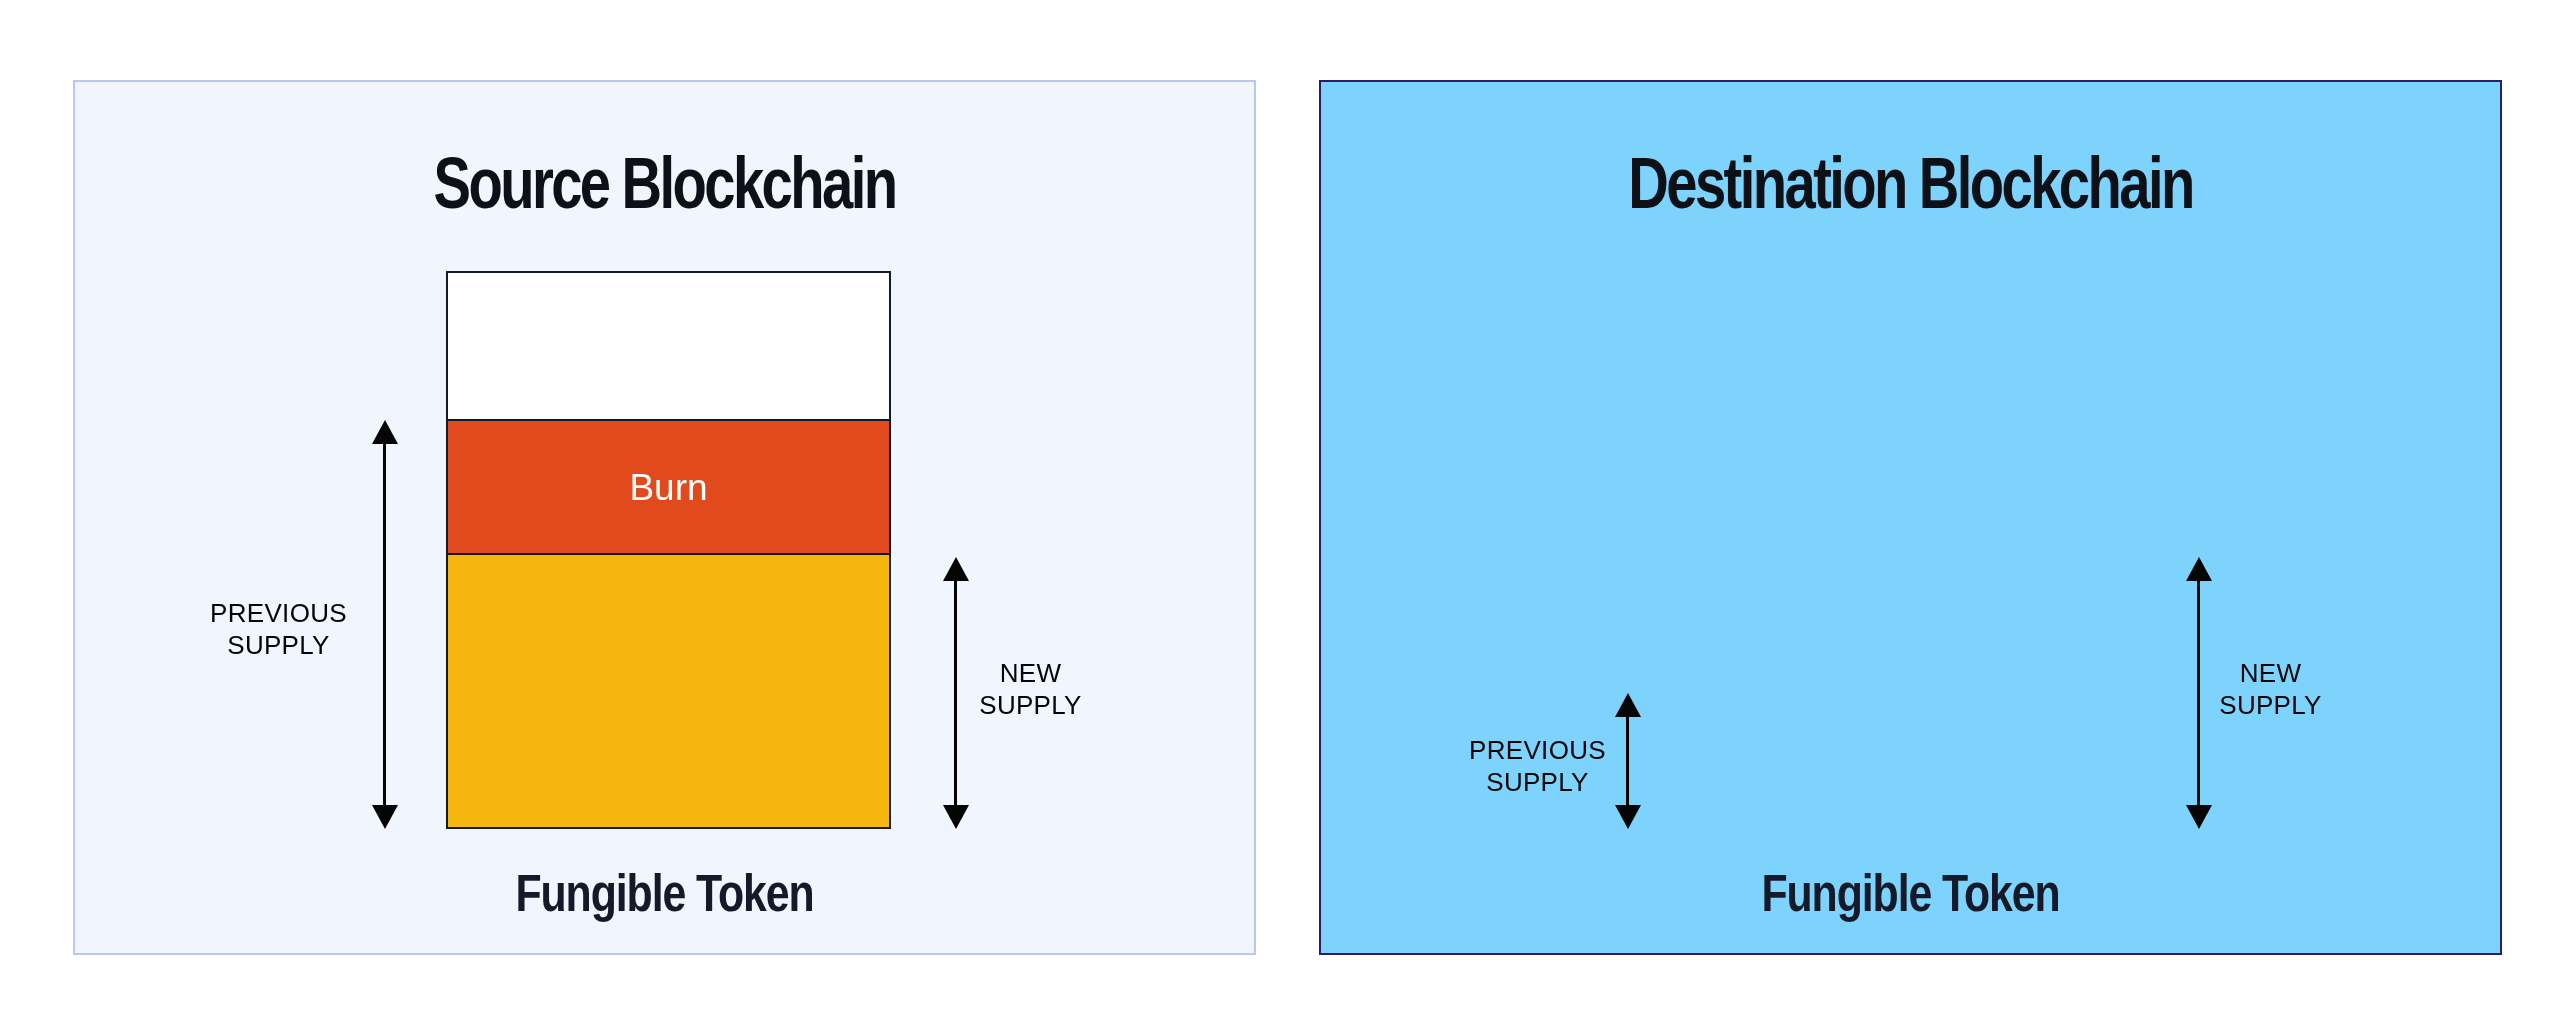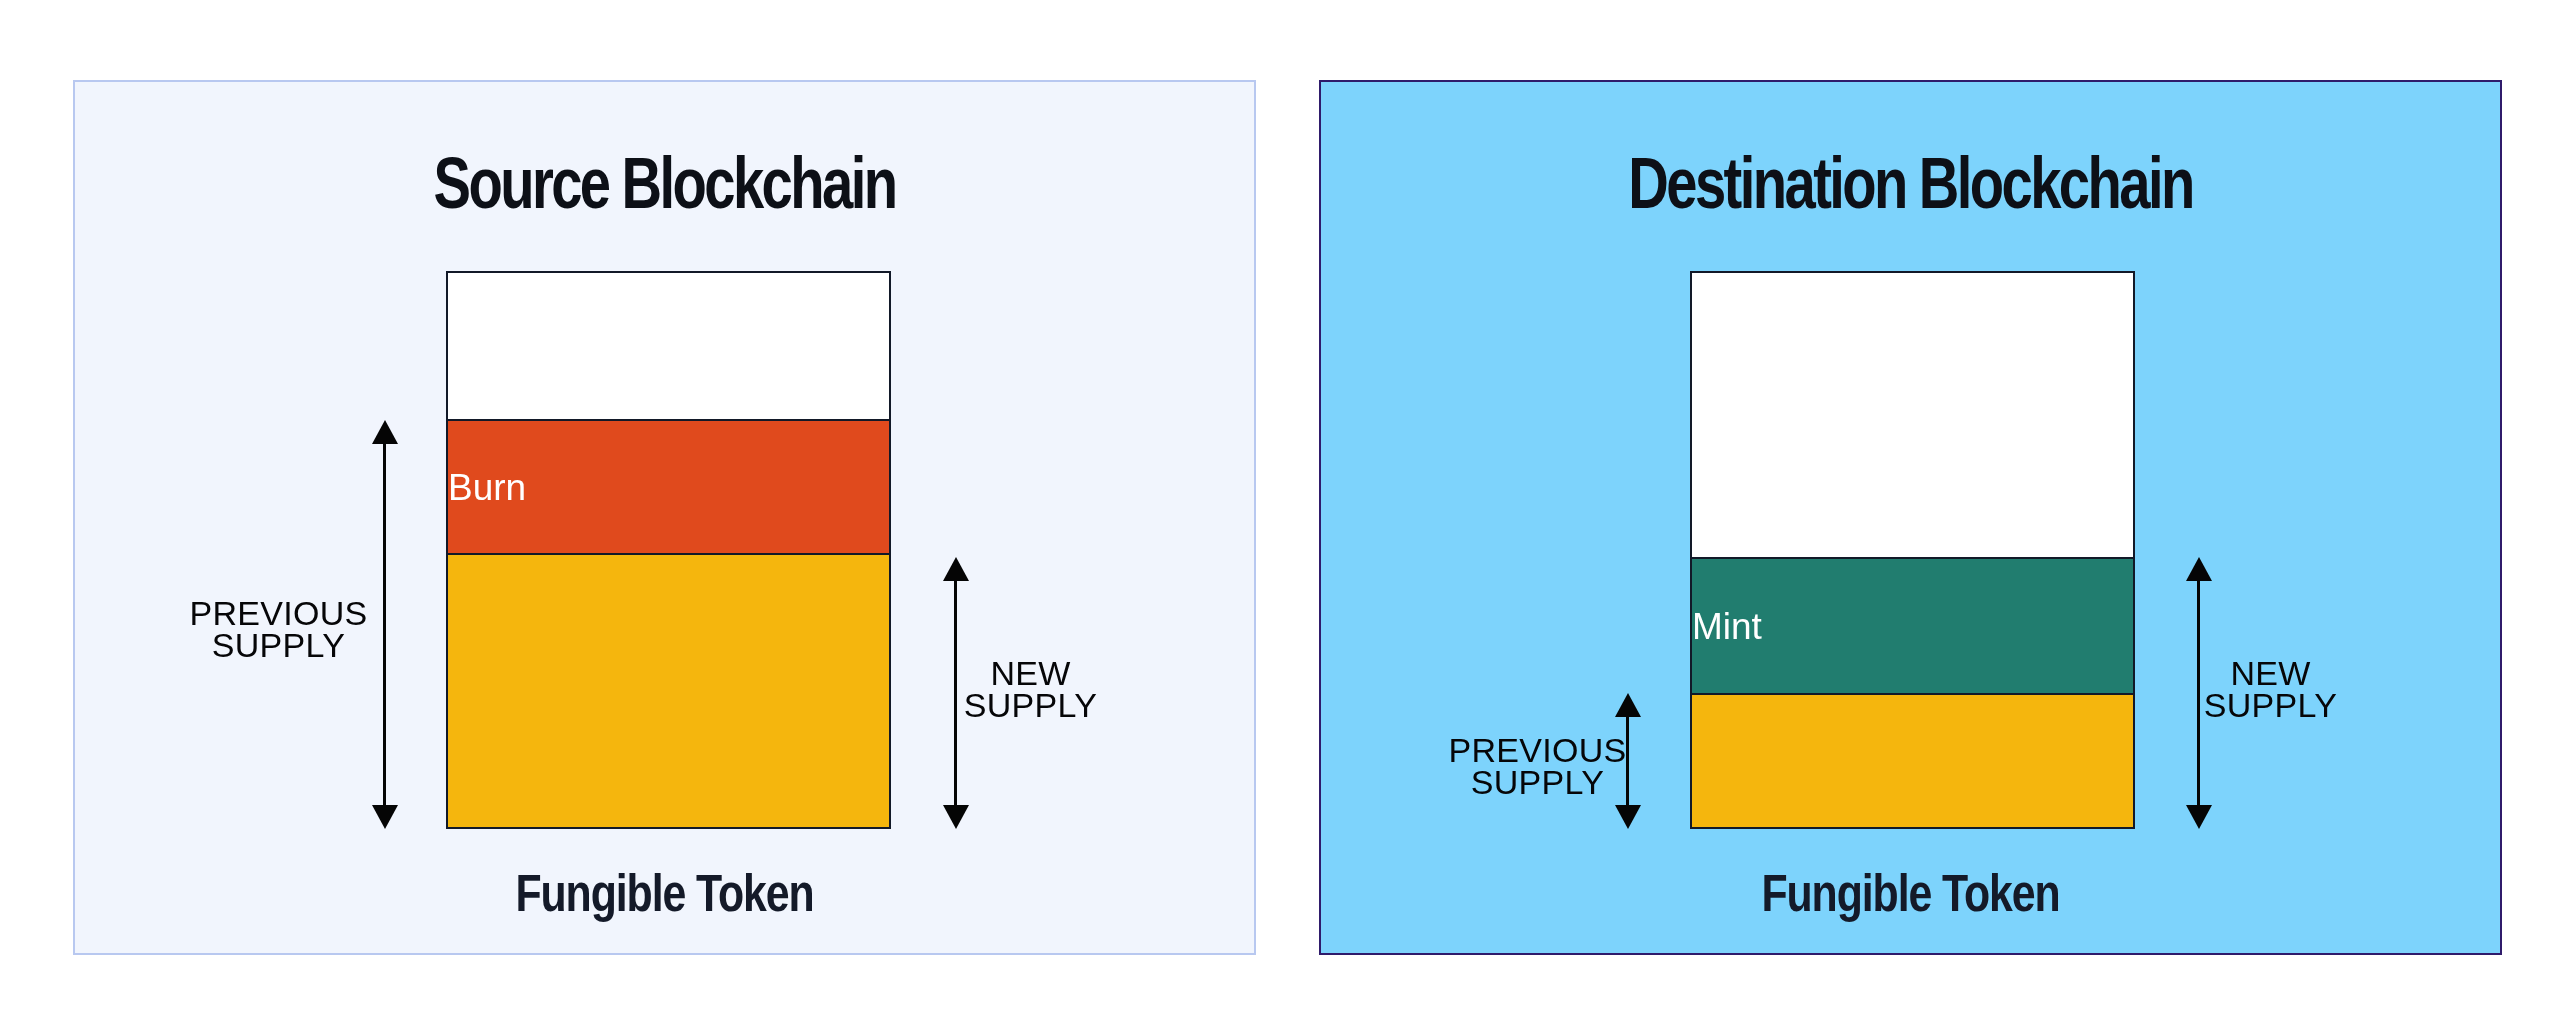--- a/index.html
+++ b/index.html
@@ -34,21 +34,21 @@
     width:445px; height:558px;
     box-sizing:border-box;
     border:2.6px solid #121928;
     display:flex; flex-direction:column;
   }
   .panel-source .bar { left:371px; }
   .panel-dest   .bar { left:369px; }
 
   .seg {
     box-sizing:border-box;
-    display:flex; align-items:center; 
+    display:flex; align-items:center; justify-content:center;
   }
   .seg + .seg { border-top:2.6px solid #121928; }
   .panel-source .seg-1 { height:146px; }
   .panel-source .seg-2 { height:134px; }
   .panel-source .seg-3 { flex:1; }
   .panel-dest .seg-1 { height:284px; }
   .panel-dest .seg-2 { height:136px; }
   .panel-dest .seg-3 { flex:1; }
 
   .seg-label {
@@ -76,21 +76,21 @@
   .stem { width:3.3px; flex:1; background:#050505; }
 
   .panel-source .varrow-prev { left:295px;  top:338px; height:409px; }
   .panel-source .varrow-new  { left:866px; top:475px; height:272px; }
   .panel-dest   .varrow-prev { left:292px;  top:611px; height:136px; }
   .panel-dest   .varrow-new  { left:863px; top:475px; height:272px; }
 
   .marker {
     position:absolute; width:209px;
     text-align:center;
-    font-size:34px; line-height:32px; letter-spacing:0.3px;
+    font-size:26px; line-height:32px; letter-spacing:0.3px;
     color:#060608;
   }
   .marker span { display:block; }
   .panel-source .marker-prev { left:99px;  top:515px; }
   .panel-source .marker-new  { left:851px; top:575px; }
   .panel-dest   .marker-prev { left:112px;  top:652px; }
   .panel-dest   .marker-new  { left:845px; top:575px; }
 
   .token-label {
     position:absolute; left:0; width:100%; top:783px;
@@ -138,27 +138,20 @@
     <span>SUPPLY</span>
   </div>
 
   <div class="token-label">Fungible Token</div>
 </div>
 
 <div class="panel panel-dest" style="background-color: #7dd3fc; border-color: rgb(47, 27, 107);">
 
   <div class="panel-title">Destination Blockchain</div>
 
-  <div class="bar" style="border-color: rgb(18, 25, 40);">
-    <div class="seg seg-1" style="background-color: rgb(255, 255, 255);"></div>
-    <div class="seg seg-2" style="background-color: rgb(33, 125, 111);">
-      <span class="seg-label">Mint</span>
-    </div>
-    <div class="seg seg-3" style="background-color: rgb(245, 182, 13);"></div>
-  </div>
 
   <div class="varrow varrow-prev">
     <div class="head-up"></div>
     <div class="stem"></div>
     <div class="head-down"></div>
   </div>
 
   <div class="marker marker-prev">
     <span>PREVIOUS</span>
     <span>SUPPLY</span>

